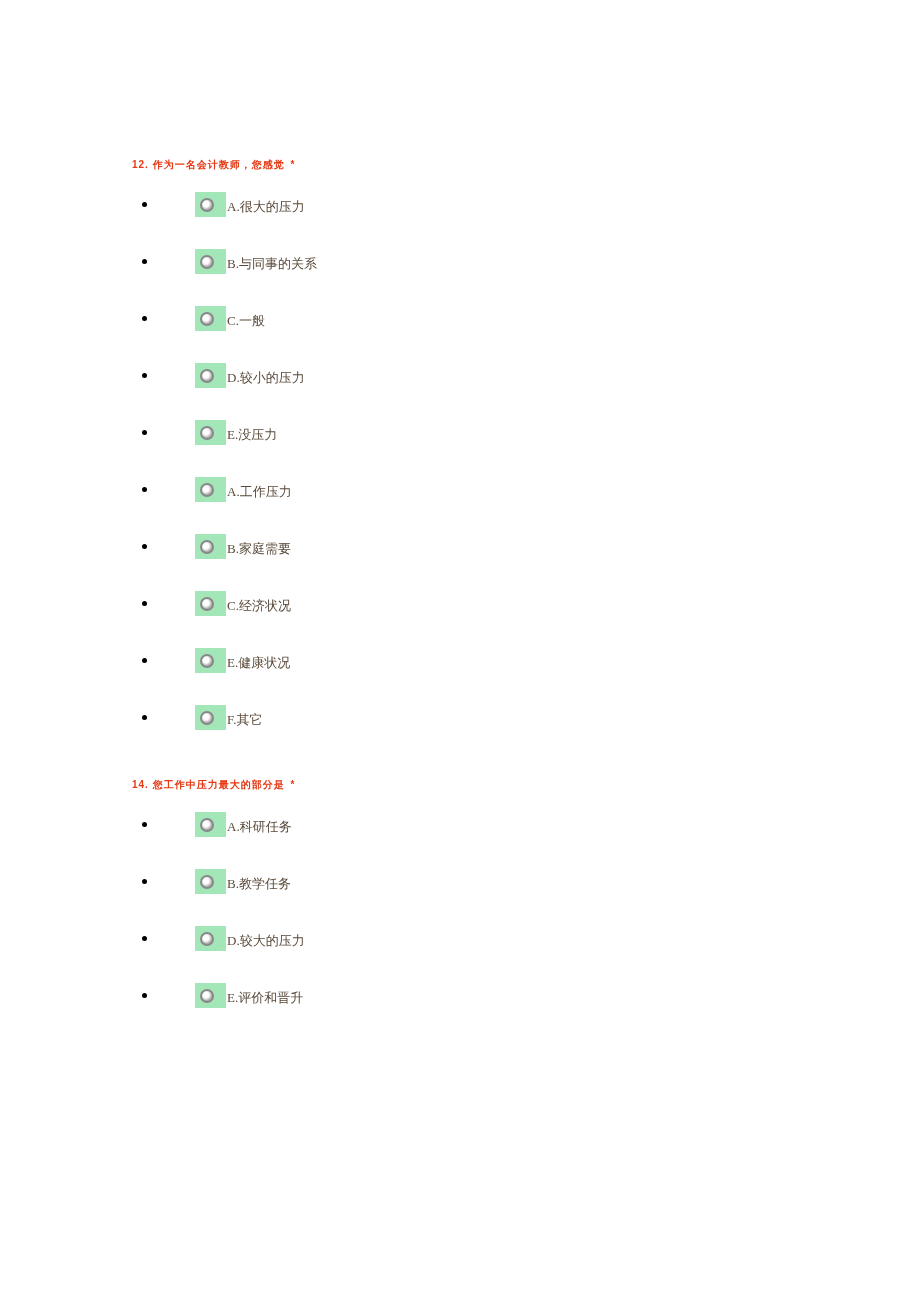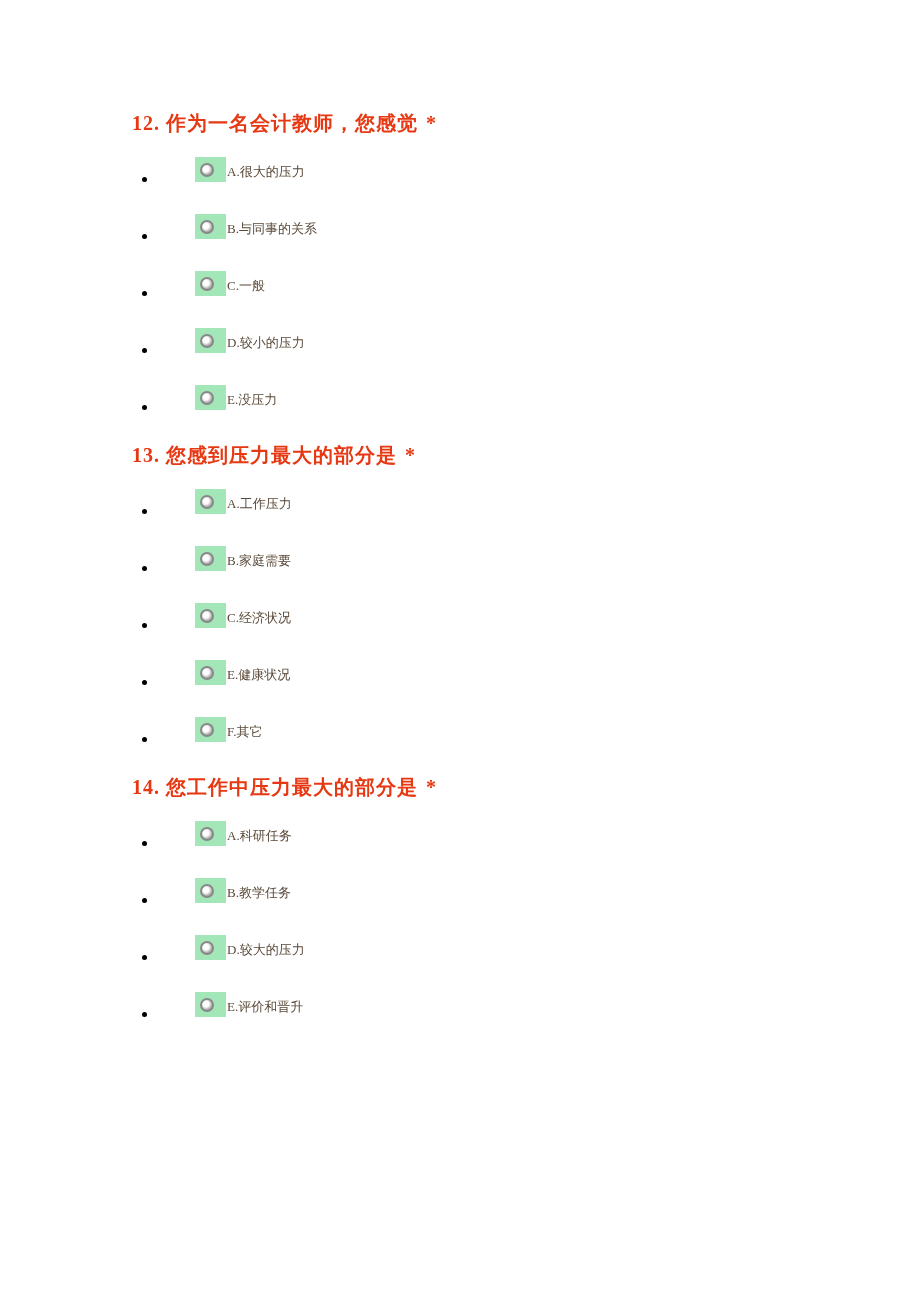--- a/index.html
+++ b/index.html
@@ -13,37 +13,38 @@
       width: 920px;
       padding: 110px 132px 40px 132px;
       font-size: 14px;
       color: #333;
     }
     .question-block {
       margin-bottom: 28px;
     }
     .question-title {
       color: #e63812;
-      font-size: 20px;
+      font-size: 10px;
       font-weight: bold;
       margin-bottom: 20px;
-      font-family: Liberation Serif, serif;
+      font-family: Liberation Sans, sans-serif;
       letter-spacing: 1px;
+      margin-top: 48px;
     }
     .asterisk {
       color: #e63812;
       margin-left: 2px;
     }
     ul {
       list-style: none;
       padding-left: 0;
     }
     li.option-item {
       display: flex;
-      align-items: flex-end;
+      align-items: center;
       margin-bottom: 32px;
       padding-left: 10px;
     }
     .bullet {
       width: 5px;
       height: 5px;
       background: #000;
       border-radius: 50%;
       margin-right: 48px;
       flex-shrink: 0;
@@ -113,21 +114,20 @@
         <li class="option-item">
           <span class="bullet"></span>
           <span class="radio-box">
             <span class="radio-circle"></span>
           </span>
           <span class="option-label">E.没压力</span>
         </li>
       </ul>
     </div>
     <div class="question-block">
-      <div class="question-title"><span>13.</span> <span>您感到压力最大的部分是</span> <span class="asterisk">*</span></div>
       <ul>
         <li class="option-item">
           <span class="bullet"></span>
           <span class="radio-box">
             <span class="radio-circle"></span>
           </span>
           <span class="option-label">A.工作压力</span>
         </li>
         <li class="option-item">
           <span class="bullet"></span>

